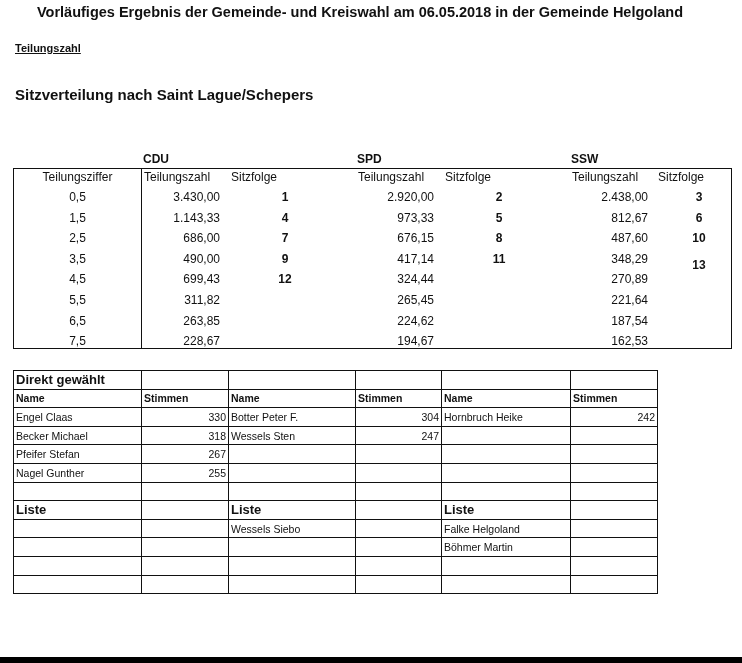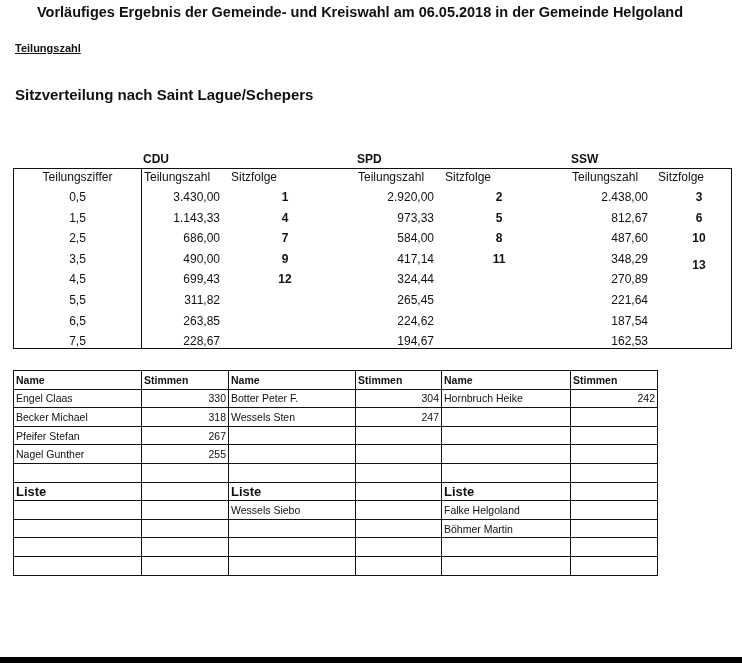--- a/index.html
+++ b/index.html
@@ -79,21 +79,21 @@
     <div class="cell bold ctr" style="left: 260px; width: 22px; top: 62.2px;">7</div>
     <div class="cell bold ctr" style="left: 260px; width: 22px; top: 82.8px;">9</div>
     <div class="cell bold ctr" style="left: 260px; width: 22px; top: 103.4px;">12</div>
     <div class="cell bold ctr" style="left: 260px; width: 22px; top: 124px;"></div>
     <div class="cell bold ctr" style="left: 260px; width: 22px; top: 144.6px;"></div>
     <div class="cell bold ctr" style="left: 260px; width: 22px; top: 165.2px;"></div>
     <div class="cell hdr" style="left: 344px; top: 1px;">Teilungszahl</div>
     <div class="cell hdr" style="left: 431px; top: 1px;">Sitzfolge</div>
     <div class="cell num" style="left: 344px; width: 76px; top: 21px;">2.920,00</div>
     <div class="cell num" style="left: 344px; width: 76px; top: 41.6px;">973,33</div>
-    <div class="cell num" style="left: 344px; width: 76px; top: 62.2px;">584,00</div>
+    <div class="cell num" style="left: 344px; width: 76px; top: 62.2px;">676,15</div>
     <div class="cell num" style="left: 344px; width: 76px; top: 82.8px;">417,14</div>
     <div class="cell num" style="left: 344px; width: 76px; top: 103.4px;">324,44</div>
     <div class="cell num" style="left: 344px; width: 76px; top: 124px;">265,45</div>
     <div class="cell num" style="left: 344px; width: 76px; top: 144.6px;">224,62</div>
     <div class="cell num" style="left: 344px; width: 76px; top: 165.2px;">194,67</div>
     <div class="cell bold ctr" style="left: 474px; width: 22px; top: 21px;">2</div>
     <div class="cell bold ctr" style="left: 474px; width: 22px; top: 41.6px;">5</div>
     <div class="cell bold ctr" style="left: 474px; width: 22px; top: 62.2px;">8</div>
     <div class="cell bold ctr" style="left: 474px; width: 22px; top: 82.8px;">11</div>
     <div class="cell bold ctr" style="left: 474px; width: 22px; top: 103.4px;"></div>
@@ -124,20 +124,28 @@
   <colgroup>
     <col style="width:128px">
       <col style="width:87px">
       <col style="width:127px">
     <col style="width:86px">
       <col style="width:129px">
       <col style="width:87px">
   </colgroup>
   <tbody id="cand-body">
       <tr>
+        <td class="h1">Direkt gewählt</td>
+        <td></td>
+        <td></td>
+        <td></td>
+        <td></td>
+        <td></td>
+      </tr>
+      <tr>
         <td class="h2">Name</td>
         <td class="h2">Stimmen</td>
         <td class="h2">Name</td>
         <td class="h2">Stimmen</td>
         <td class="h2">Name</td>
         <td class="h2">Stimmen</td>
       </tr>
       <tr>
         <td>Engel Claas</td>
         <td class="n">330</td>

